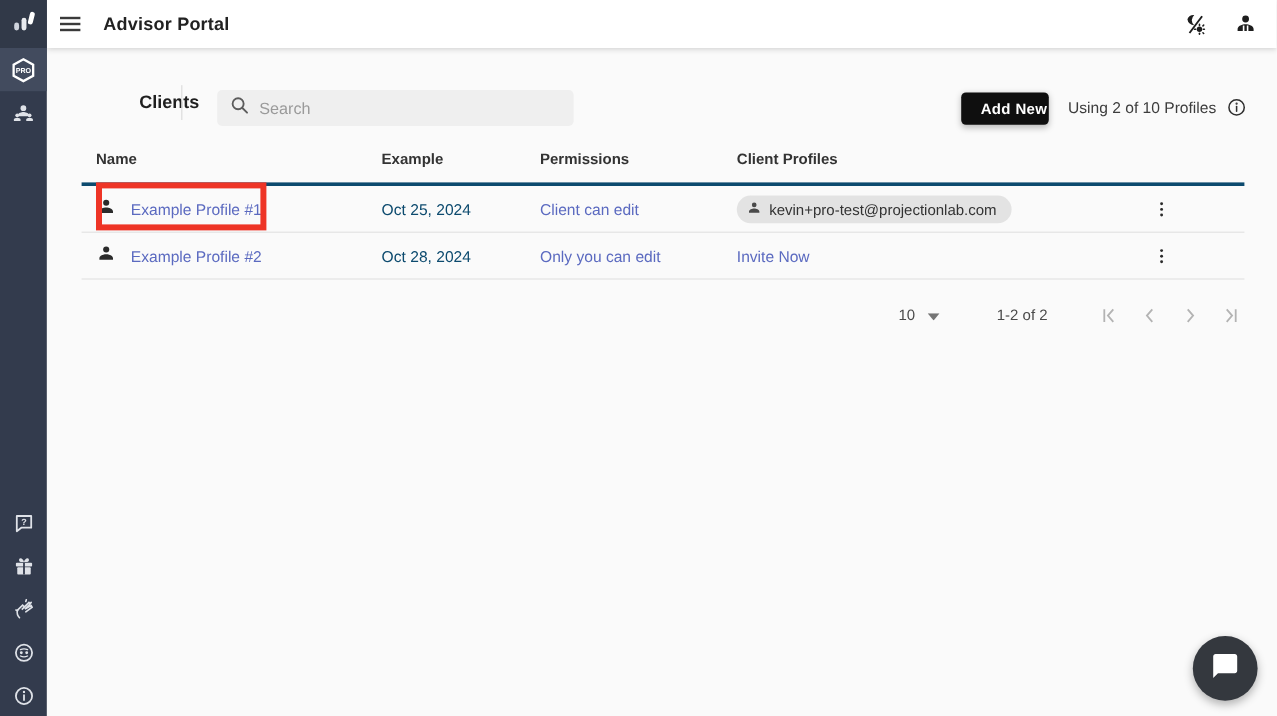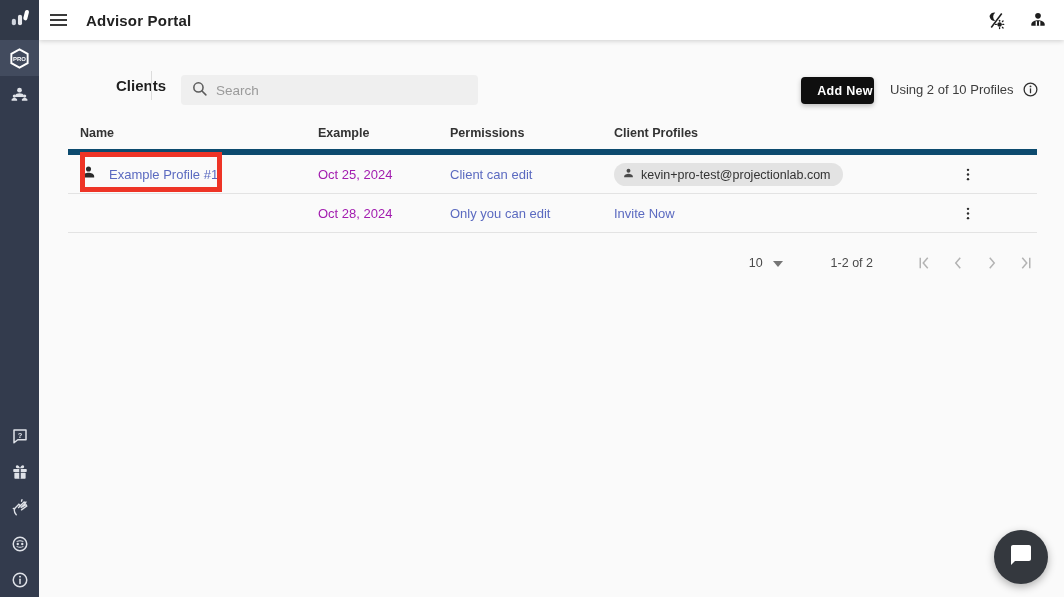--- a/index.html
+++ b/index.html
@@ -35,28 +35,28 @@
                      font-family:"Liberation Sans", sans-serif; }
   .searchbox input::placeholder { color:#9a9a9a; }
 
   .add-btn { position:absolute; left:801px; top:77px; width:73px; height:27px; background:#0f0f0f; color:#fff; border:none;
              border-radius:4px; font-size:12.5px; font-weight:600; letter-spacing:0.3px; cursor:pointer;
              box-shadow:0 2px 5px rgba(0,0,0,0.25); font-family:"Liberation Sans", sans-serif;padding-left:15px; }
   .usage { position:absolute; left:890px; top:80px; display:flex; align-items:center; gap:8px; font-size:13px; color:#3d3d3d; }
 
   
   .table { position:absolute; left:68px; top:118px; width:969px; }
-  .t-header { position:relative; height:37px; border-bottom:6px solid #0c4a6e; }
+  .t-header { position:relative; height:37px; border-bottom:3px solid #0c4a6e; }
   .t-header .th { position:absolute; top:8px; font-size:12.5px; font-weight:700; color:#333; }
   .th.c-name { left:12px; } .c-created { left:250px; } .c-perms { left:382px; } .c-account { left:546px; }
 
   .t-row { position:relative; height:39px; border-bottom:1px solid #e3e3e3; cursor:pointer; }
   .cell { position:absolute; top:0; height:39px; display:flex; align-items:center; }
   .cell.name { left:12px; gap:12px; }
-  .cell.created { left:250px; font-size:13px; color:#a21caf; }
+  .cell.created { left:250px; font-size:13px; color:#0c4a6e; }
   .cell.perms { left:382px; }
   .cell.account { left:546px; }
   .cell.menu { left:888px; width:24px; justify-content:center; }
   .link { color:#5b6ac0; font-size:13px; text-decoration:none; cursor:pointer; }
   .chip { display:flex; align-items:center; gap:6px; background:#e3e3e3; border-radius:12px; height:23px; padding:0 12px 0 8px;
           font-size:12.5px; color:#333; }
   .dots { cursor:pointer; display:flex; align-items:center; justify-content:center; width:24px; height:24px; }
 
   .red-box { position:absolute; left:80px; top:152px; width:142px; height:40px; border:5px solid #ee3426;
              z-index:6; pointer-events:none; }
@@ -260,20 +260,29 @@
             <svg width="16" height="17" viewBox="0 0 24 24" fill="#2a2a2a">
               <circle cx="12" cy="5" r="1.8"></circle>
                 <circle cx="12" cy="12" r="1.8"></circle>
                 <circle cx="12" cy="19" r="1.8"></circle>
             </svg>
           </span>
         </div>
       </div>
 
       <div class="t-row">
+        <div class="cell name">
+          <span>
+            <svg width="17" height="17" viewBox="0 0 24 24" fill="#2b2b2b">
+              <circle cx="12" cy="7" r="3.6"></circle>
+              <path d="M12 12.5c-3.2 0-8 1.6-8 4.8V19h16v-1.7c0-3.2-4.8-4.8-8-4.8z"></path>
+            </svg>
+          </span>
+          <a class="link">Example Profile #2</a>
+        </div>
         <div class="cell created">Oct 28, 2024</div>
         <div class="cell perms">
           <a class="link">Only you can edit</a>
         </div>
         <div class="cell account">
           <a class="link">Invite Now</a>
         </div>
         <div class="cell menu">
           <span class="dots">
             <svg width="16" height="17" viewBox="0 0 24 24" fill="#2a2a2a">

